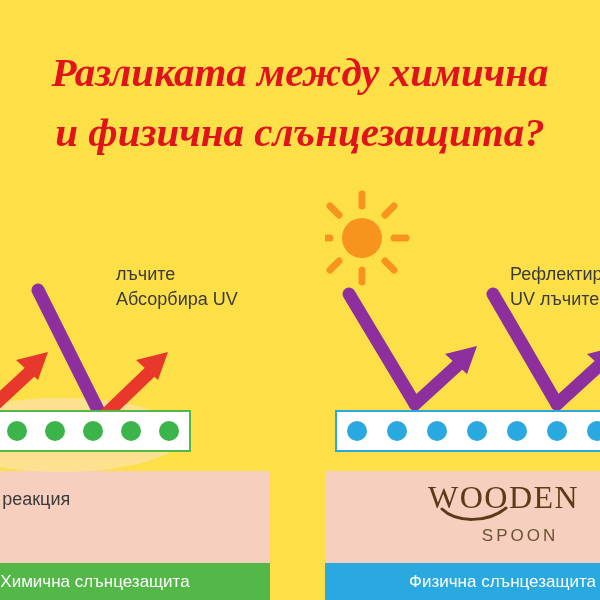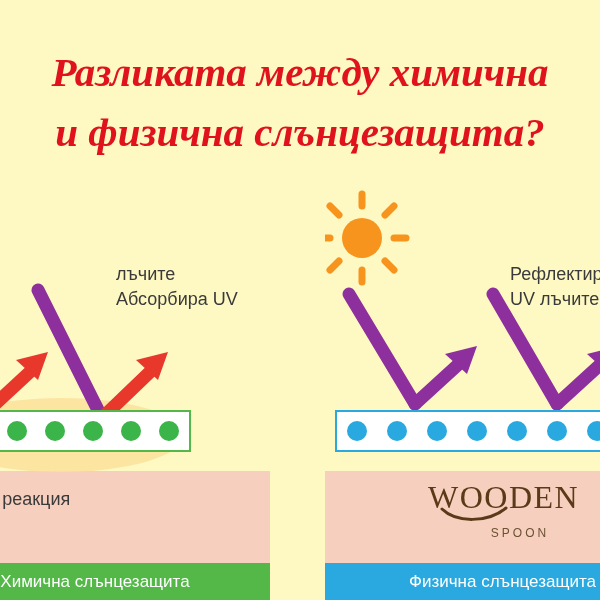--- a/index.html
+++ b/index.html
@@ -5,21 +5,21 @@
   html, body {
     margin: 0;
     padding: 0;
     background: #ffffff;
   }
   #root {
     position: relative;
     width: 600px;
     height: 600px;
     overflow: hidden;
-    background: #fef9c3;
+    background: #fde047;
     font-family: "Liberation Sans", sans-serif;
   }
 
   
   .title {
     position: absolute;
     left: 0;
     width: 600px;
     text-align: center;
     font-family: "Liberation Serif", serif;
@@ -129,21 +129,21 @@
     text-align: center;
     color: #5a3a18;
   }
   .logo-word {
     font-family: "Liberation Serif", serif;
     font-size: 32px;
     letter-spacing: 1.5px;
   }
   .logo-sub {
     font-family: "Liberation Sans", sans-serif;
-    font-size: 12px;
+    font-size: 17px;
     letter-spacing: 3px;
     color: #6b5233;
     margin-top: 10px;
     margin-left: 34px;
   }
   .logo-swoosh {
     position: absolute;
     left: 12px;
     top: 27px;
     width: 76px;

